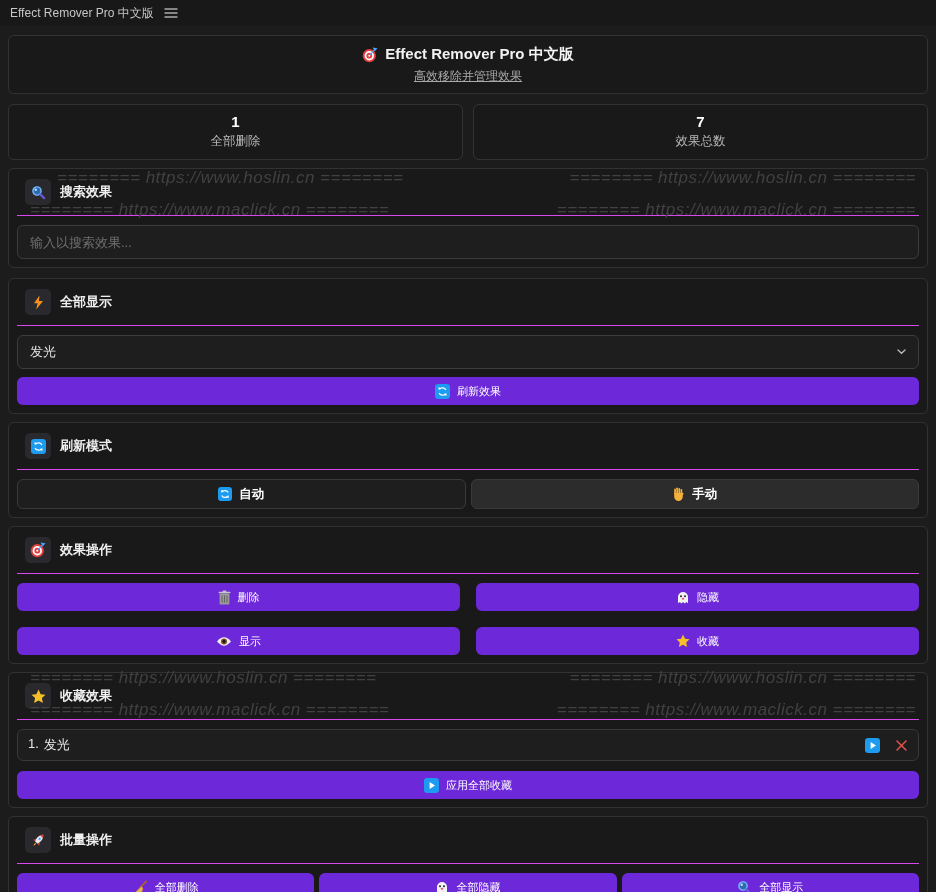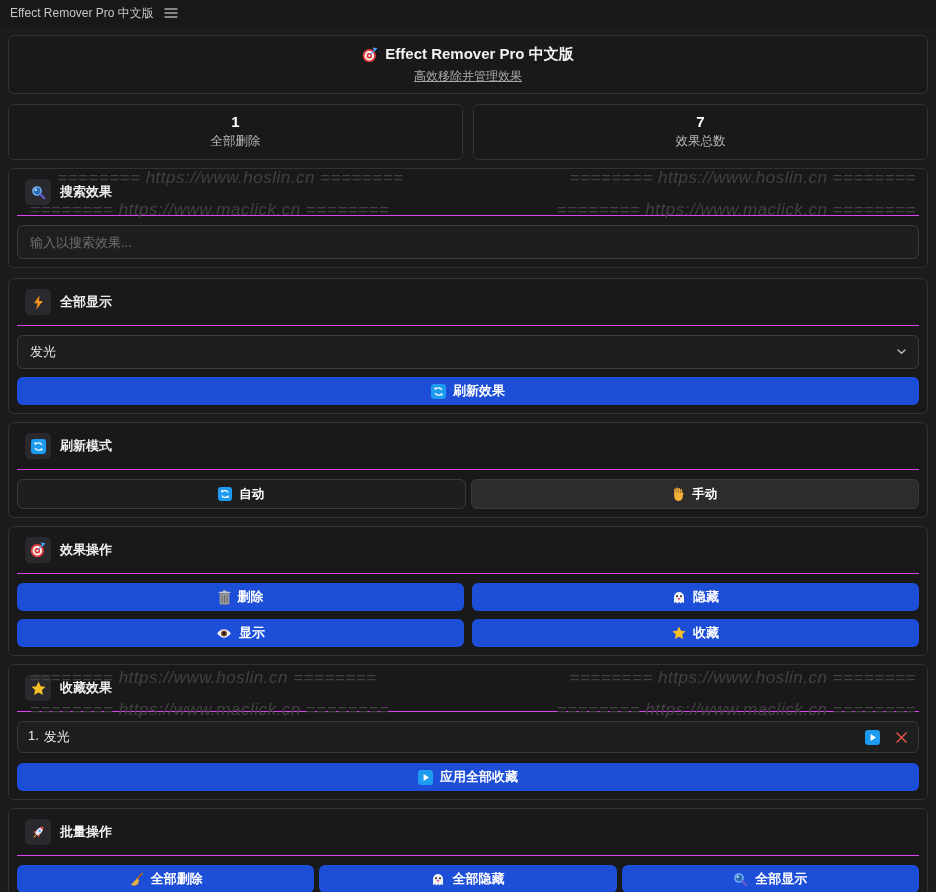--- a/index.html
+++ b/index.html
@@ -40,32 +40,32 @@
   .sec-title { font-size: 13px; font-weight: bold; color: #efefef; }
   .text-input, .dropdown {
     width: 100%; height: 34px; background: #1e1e1e; border: 1px solid #3c3c3c;
     border-radius: 6px; color: #e3e3e3; font-size: 13px; padding: 11px 12px;
     font-family: "Liberation Sans", "DejaVu Sans", sans-serif;
   }
   .text-input::placeholder { color: #6f6f6f; }
   .dropdown { display: flex; align-items: center; justify-content: space-between;
     margin-bottom: 8px; cursor: pointer; }
   .btn {
-    height: 28px; width: 100%; background: #1d4ed8; border: none; border-radius: 6px;
-    color: #fff; font-size: 13px; font-weight: bold;
+    height: 28px; width: 100%; background: #6d28d9; border: none; border-radius: 6px;
+    color: #fff; font-size: 11px; font-weight: normal;
     display: flex; align-items: center; justify-content: center; gap: 7px;
     cursor: pointer; font-family: inherit;
   }
   .mode-row { display: flex; gap: 5px; }
   .mode-btn { height: 30px; border-radius: 6px; flex: 1; display: flex; align-items: center;
     justify-content: center; gap: 7px; font-size: 12.5px; font-weight: bold; color: #fff;
     cursor: pointer; font-family: inherit; }
   .mode-auto { background: #1e1e1e; border: 1px solid #3a3a3a; }
   .mode-manual { background: #2c2c2c; border: 1px solid #3a3a3a; }
-  .ops-grid { display: grid; grid-template-columns: 1fr 1fr; gap: 8px; }
+  .ops-grid { display: grid; grid-template-columns: 1fr 1fr; gap: 16px; }
   .batch-grid { display: grid; grid-template-columns: 1fr 1fr 1fr; gap: 5px; }
   .fav-item {
     height: 32px; background: #1e1e1e; border: 1px solid #383838; border-radius: 6px;
     display: flex; align-items: center; padding: 0 10px; margin-bottom: 10px;
     font-size: 13px; color: #e8e8e8;
   }
   .fav-name { flex: 1; display: flex; gap: 5px; }
   .fav-actions { display: flex; align-items: center; gap: 15px; }
   .icon-btn { background: none; border: none; padding: 0; cursor: pointer;
     display: flex; align-items: center; }

